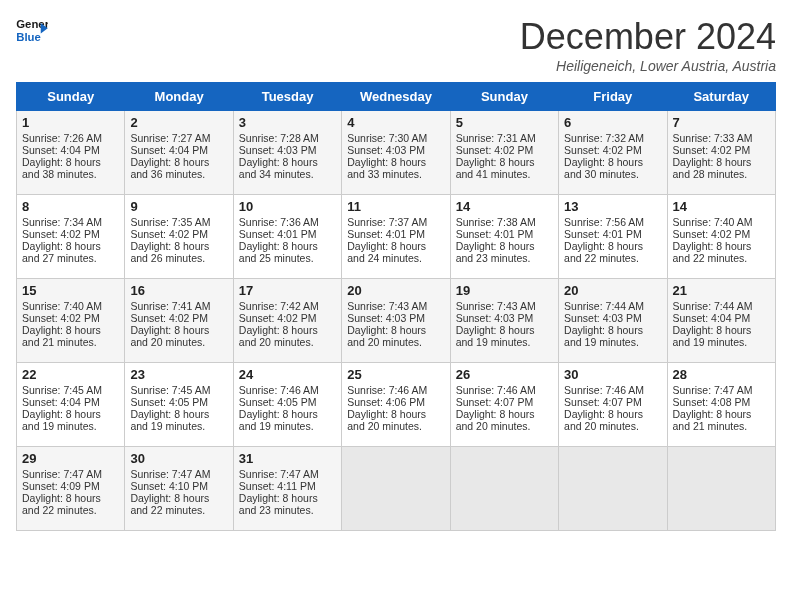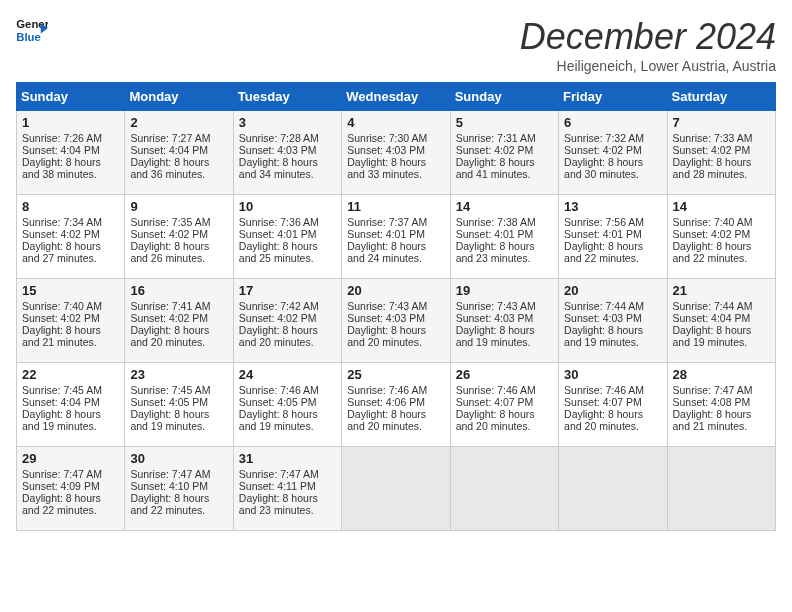--- a/index.html
+++ b/index.html
@@ -25,37 +25,37 @@
       width: 32px;
       height: 28px;
     }
     .title-block {
       text-align: right;
     }
     .month-title {
       font-size: 36px;
       color: #333;
       font-weight: normal;
-      font-style: italic;
     }
     .location-subtitle {
       font-size: 14px;
       color: #555;
+      font-style: italic;
     }
     table {
       width: 100%;
       border-collapse: collapse;
       table-layout: fixed;
     }
     thead tr th {
       background: #1565c0;
       color: #fff;
       font-size: 13px;
       padding: 6px 4px;
-      text-align: left;
+      text-align: center;
       border: 1px solid #1565c0;
     }
     tbody tr td {
       vertical-align: top;
       border: 1px solid #ccc;
       padding: 4px 5px;
       font-size: 10.5px;
       color: #333;
       height: 84px;
       background: #fff;

